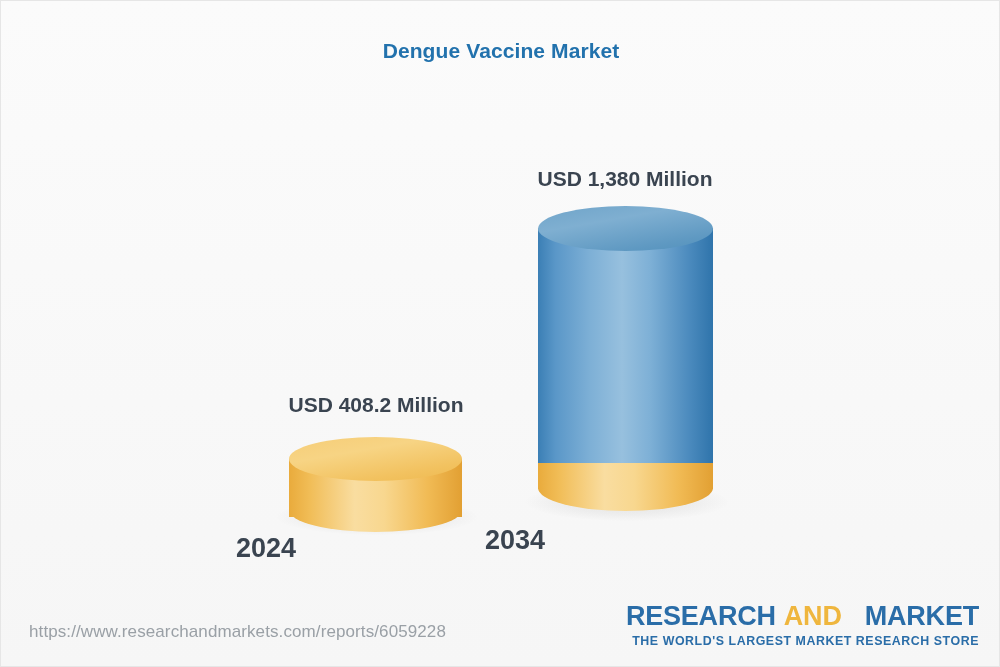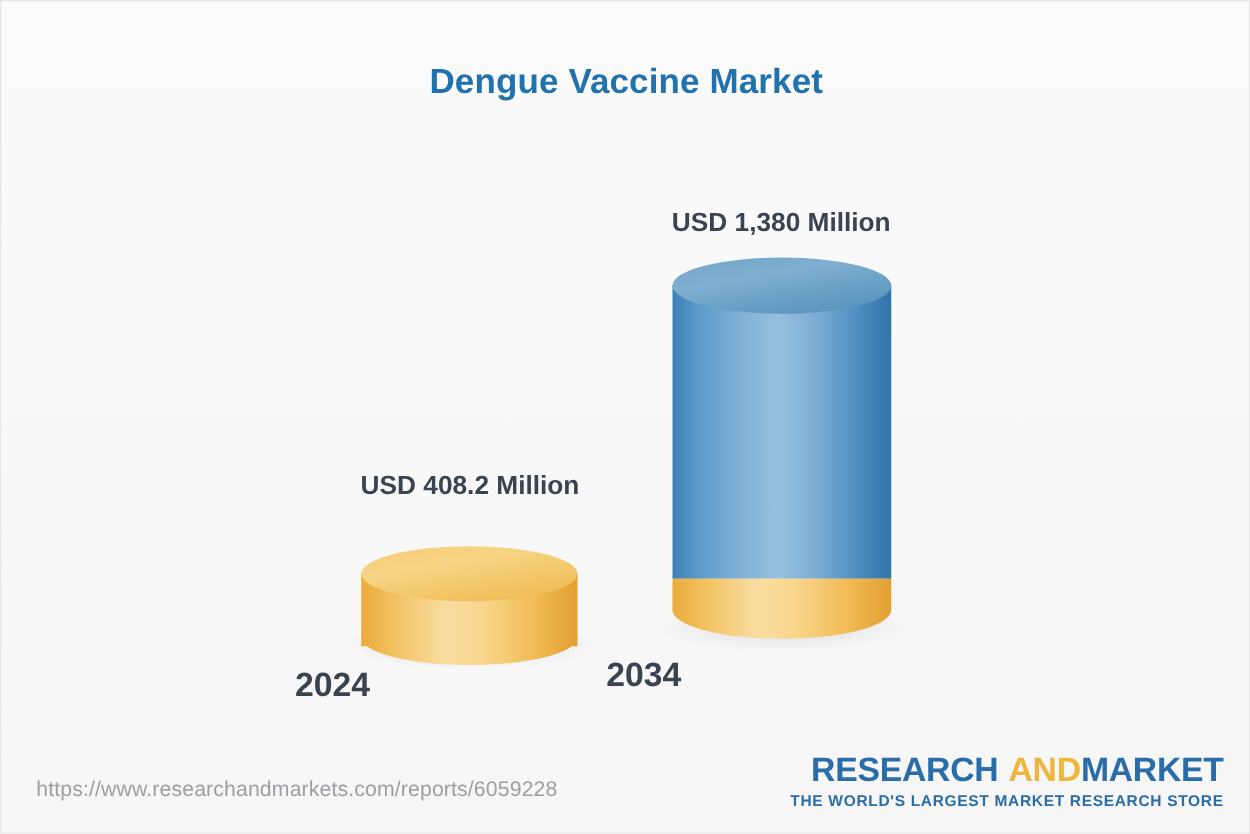--- a/index.html
+++ b/index.html
@@ -20,25 +20,25 @@
     height: 667px;
     box-sizing: border-box;
     background: linear-gradient(180deg, #fbfbfb 0%, #f8f8f8 60%, #f6f6f6 100%);
     border: 1px solid #e6e6e6;
     overflow: hidden;
   }
 
   
   .chart-title {
     position: absolute;
-    top: 48px;
+    top: 38px;
     left: 0;
     width: 1000px;
     text-align: center;
-    font-size: 28px;
+    font-size: 21px;
     font-weight: bold;
     color: #2272ad;
     letter-spacing: 0.1px;
   }
   .chart-subtitle {
     position: absolute;
     top: 88px;
     left: 0;
     width: 1000px;
     text-align: center;
@@ -50,21 +50,21 @@
   
   .value-label {
     position: absolute;
     font-size: 21px;
     font-weight: bold;
     color: #3a4450;
     white-space: nowrap;
     text-align: center;
   }
   .value-label-2024 {
-    top: 376px;
+    top: 392px;
     left: 235px;
     width: 280px;
   }
   .value-label-2034 {
     top: 166px;
     left: 484px;
     width: 280px;
   }
 
   
@@ -279,17 +279,17 @@
     <div class="yellow-body"></div>
     <div class="blue-top"></div>
   </div>
 
   <div class="year-label year-label-2024">2024</div>
   <div class="year-label year-label-2034">2034</div>
 
   <div class="footer-url">https://www.researchandmarkets.com/reports/6059228</div>
 
   <div class="logo">
-    <div class="logo-main"><span class="logo-research" style="margin-right: 8px;">RESEARCH</span><span class="logo-and" style="margin-right: 0;">AND</span><span class="logo-markets">MARKET</span></div>
+    <div class="logo-main"><span class="logo-research" style="margin-right: 8px;">RESEARCH</span><span class="logo-and" style="margin-right: 23px;">AND</span><span class="logo-markets">MARKET</span></div>
     <div class="logo-tagline">THE WORLD'S LARGEST MARKET RESEARCH STORE</div>
   </div>
 
 </div>
 
 </body></html>

